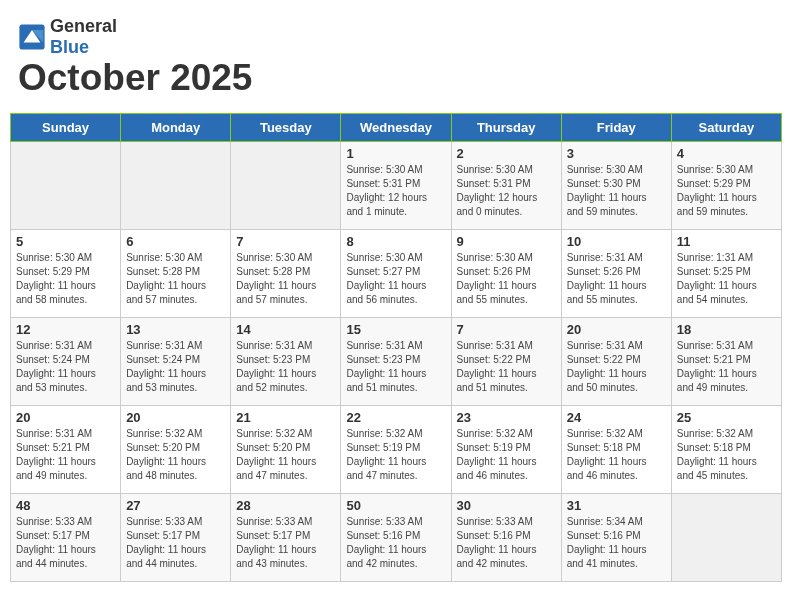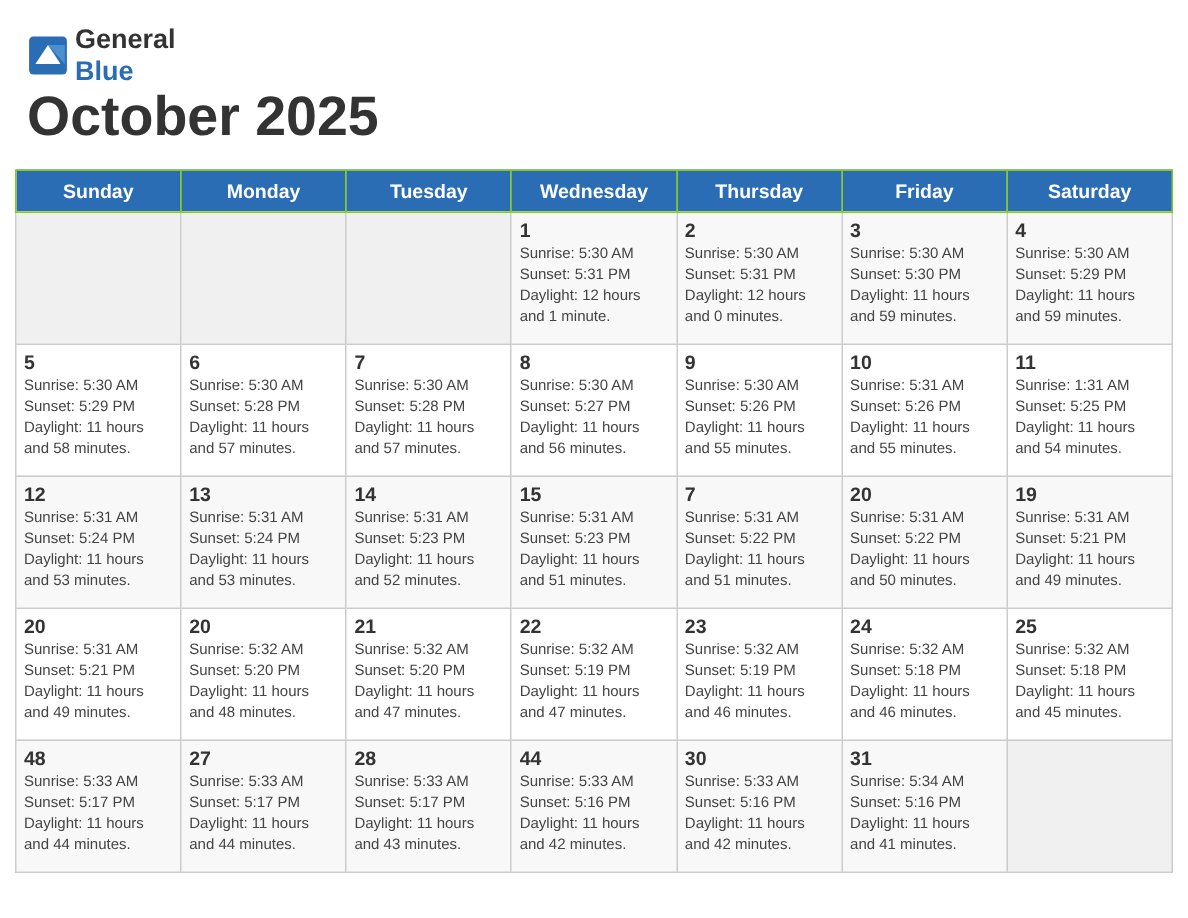--- a/index.html
+++ b/index.html
@@ -246,21 +246,21 @@
 and 51 minutes.</div>
         </td>
         <td>
           <div class="day-number">20</div>
           <div class="day-info">Sunrise: 5:31 AM
 Sunset: 5:22 PM
 Daylight: 11 hours
 and 50 minutes.</div>
         </td>
         <td>
-          <div class="day-number">19</div>
+          <div class="day-number">18</div>
           <div class="day-info">Sunrise: 5:31 AM
 Sunset: 5:21 PM
 Daylight: 11 hours
 and 49 minutes.</div>
         </td>
       </tr>
       <tr>
         <td>
           <div class="day-number">20</div>
           <div class="day-info">Sunrise: 5:31 AM
@@ -327,21 +327,21 @@
 and 44 minutes.</div>
         </td>
         <td>
           <div class="day-number">28</div>
           <div class="day-info">Sunrise: 5:33 AM
 Sunset: 5:17 PM
 Daylight: 11 hours
 and 43 minutes.</div>
         </td>
         <td>
-          <div class="day-number">44</div>
+          <div class="day-number">50</div>
           <div class="day-info">Sunrise: 5:33 AM
 Sunset: 5:16 PM
 Daylight: 11 hours
 and 42 minutes.</div>
         </td>
         <td>
           <div class="day-number">30</div>
           <div class="day-info">Sunrise: 5:33 AM
 Sunset: 5:16 PM
 Daylight: 11 hours

